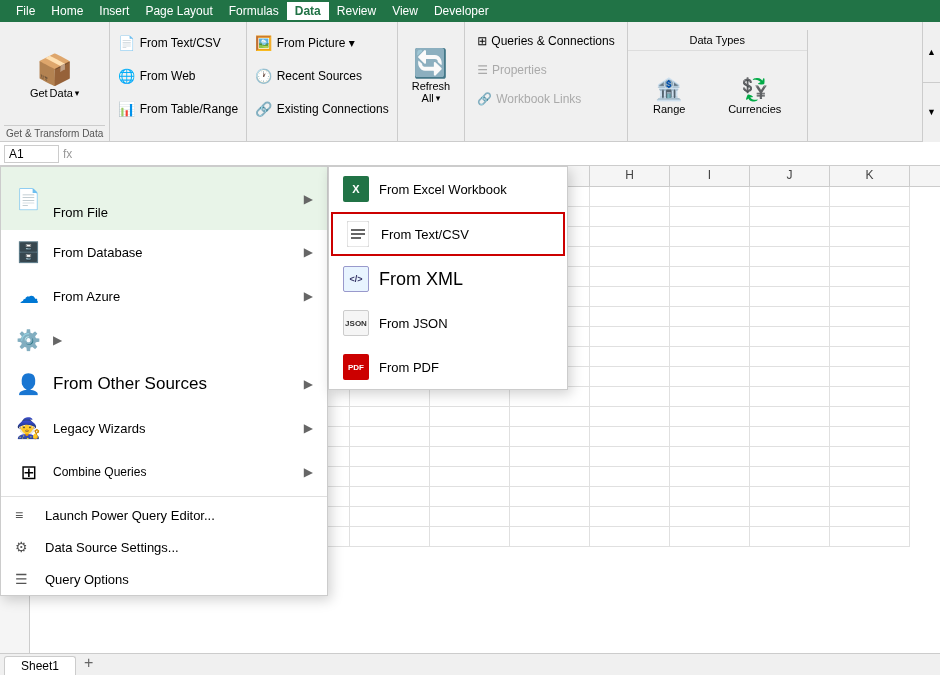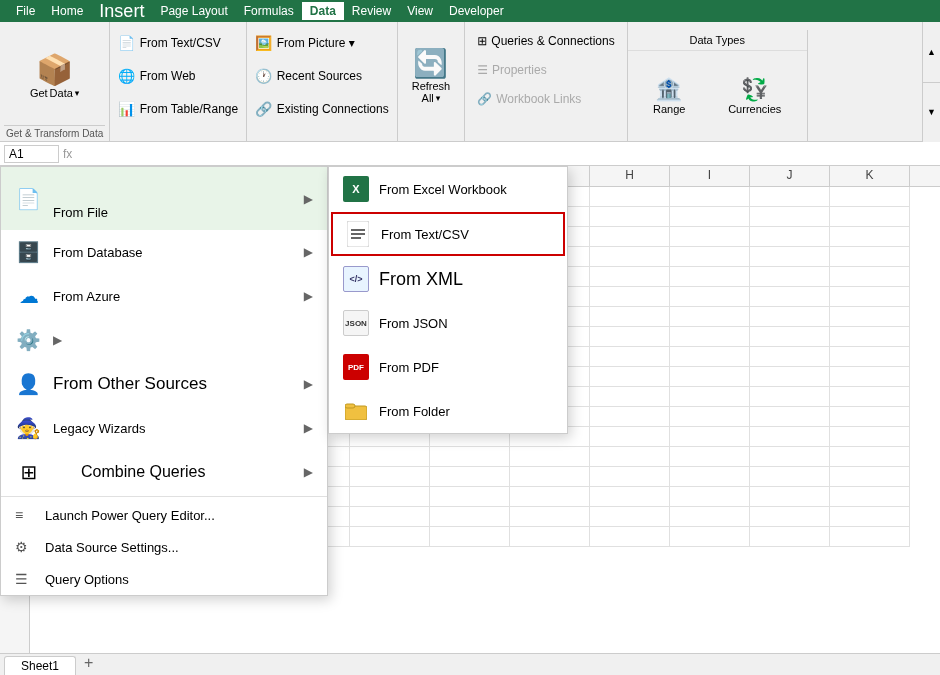--- a/index.html
+++ b/index.html
@@ -4,21 +4,21 @@
   <style>
     * { box-sizing: border-box; margin: 0; padding: 0; }
     body { font-family: 'Segoe UI', Arial, sans-serif; font-size: 13px; background: #fff; width: 940px; height: 675px; overflow: hidden; }
   </style>
 </head>
 <body>
 
 <div style="display:flex;align-items:center;height:22px;background:#217346;color:#fff;padding:0 8px;">
   <span style="padding:2px 8px;font-size:12px;cursor:pointer;">File</span>
   <span style="padding:2px 8px;font-size:12px;cursor:pointer;">Home</span>
-  <span style="padding:2px 8px;font-size:18px;cursor:pointer;text-align:center;">Insert</span>
+  <span style="padding:2px 8px;font-size:12px;cursor:pointer;text-align:center;">Insert</span>
   <span style="padding:2px 8px;font-size:12px;cursor:pointer;">Page Layout</span>
   <span style="padding:2px 8px;font-size:12px;cursor:pointer;">Formulas</span>
   <span style="padding:2px 8px;font-size:12px;cursor:pointer;background:#fff;color:#217346;font-weight:bold;">Data</span>
   <span style="padding:2px 8px;font-size:12px;cursor:pointer;">Review</span>
   <span style="padding:2px 8px;font-size:12px;cursor:pointer;">View</span>
   <span style="padding:2px 8px;font-size:12px;cursor:pointer;">Developer</span>
 </div>
 
 <div style="height:120px;background:#f0f0f0;border-bottom:1px solid #ccc;display:flex;align-items:stretch;position:relative;">
 
@@ -442,21 +442,21 @@
     </div>
 
     <div style="display:flex;align-items:center;gap:10px;padding:10px 14px;cursor:pointer;">
       <span style="font-size:20px;width:28px;text-align:center;flex-shrink:0;">🧙</span>
       <span style="flex:1;font-size:13px;">Legacy Wizards</span>
       <span style="color:#666;font-size:12px;">▶</span>
     </div>
 
     <div style="display:flex;align-items:center;gap:10px;padding:10px 14px;cursor:pointer;">
       <span style="font-size:20px;width:28px;text-align:center;flex-shrink:0;">⊞</span>
-      <span style="flex:1;font-size:16px;margin-left:28px;">Combine Queries</span>
+      <span style="flex:1;font-size:12px;">Combine Queries</span>
       <span style="color:#666;font-size:12px;">▶</span>
     </div>
 
     <div style="height:1px;background:#e0e0e0;margin:2px 0;"></div>
 
     <div style="display:flex;align-items:center;gap:10px;padding:8px 14px;cursor:pointer;">
       <span style="font-size:14px;width:20px;color:#555;">≡</span>
       <span style="font-size:13px;">Launch Power Query Editor...</span>
     </div>
 
@@ -500,29 +500,20 @@
     <div style="display:flex;align-items:center;gap:10px;padding:9px 14px;cursor:pointer;">
       <div style="background:#f5f5f5;border:1px solid #ccc;color:#333;font-size:8px;font-weight:bold;width:26px;height:26px;display:flex;align-items:center;justify-content:center;border-radius:2px;flex-shrink:0;">JSON</div>
       <span style="font-size:13px;">From JSON</span>
     </div>
 
     <div style="display:flex;align-items:center;gap:10px;padding:9px 14px;cursor:pointer;">
       <div style="background:#cc0000;color:#fff;font-size:8px;font-weight:bold;width:26px;height:26px;display:flex;align-items:center;justify-content:center;border-radius:2px;flex-shrink:0;">PDF</div>
       <span style="font-size:13px;">From PDF</span>
     </div>
 
-    <div style="display:flex;align-items:center;gap:10px;padding:9px 14px;cursor:pointer;">
-      <div style="width:26px;height:26px;display:flex;align-items:center;justify-content:center;flex-shrink:0;">
-        <svg width="22" height="18" viewBox="0 0 22 18">
-          <rect x="0" y="4" width="22" height="14" rx="2" fill="#f0c040" stroke="#c09820" stroke-width="1"></rect>
-          <rect x="0" y="2" width="10" height="4" rx="2" fill="#f0c040" stroke="#c09820" stroke-width="1"></rect>
-        </svg>
-      </div>
-      <span style="font-size:13px;">From Folder</span>
-    </div>
   </div>
 
 </div>
 
 <div style="height:22px;background:#f0f0f0;border-top:1px solid #ccc;display:flex;align-items:flex-end;padding:0 4px;position:absolute;bottom:0;left:0;right:0;">
   <div style="padding:2px 16px;background:#fff;border:1px solid #ccc;border-bottom:none;font-size:12px;cursor:pointer;border-radius:3px 3px 0 0;">Sheet1</div>
   <div style="padding:2px 8px;font-size:16px;cursor:pointer;color:#666;line-height:20px;">+</div>
 </div>
 
 </body></html>

